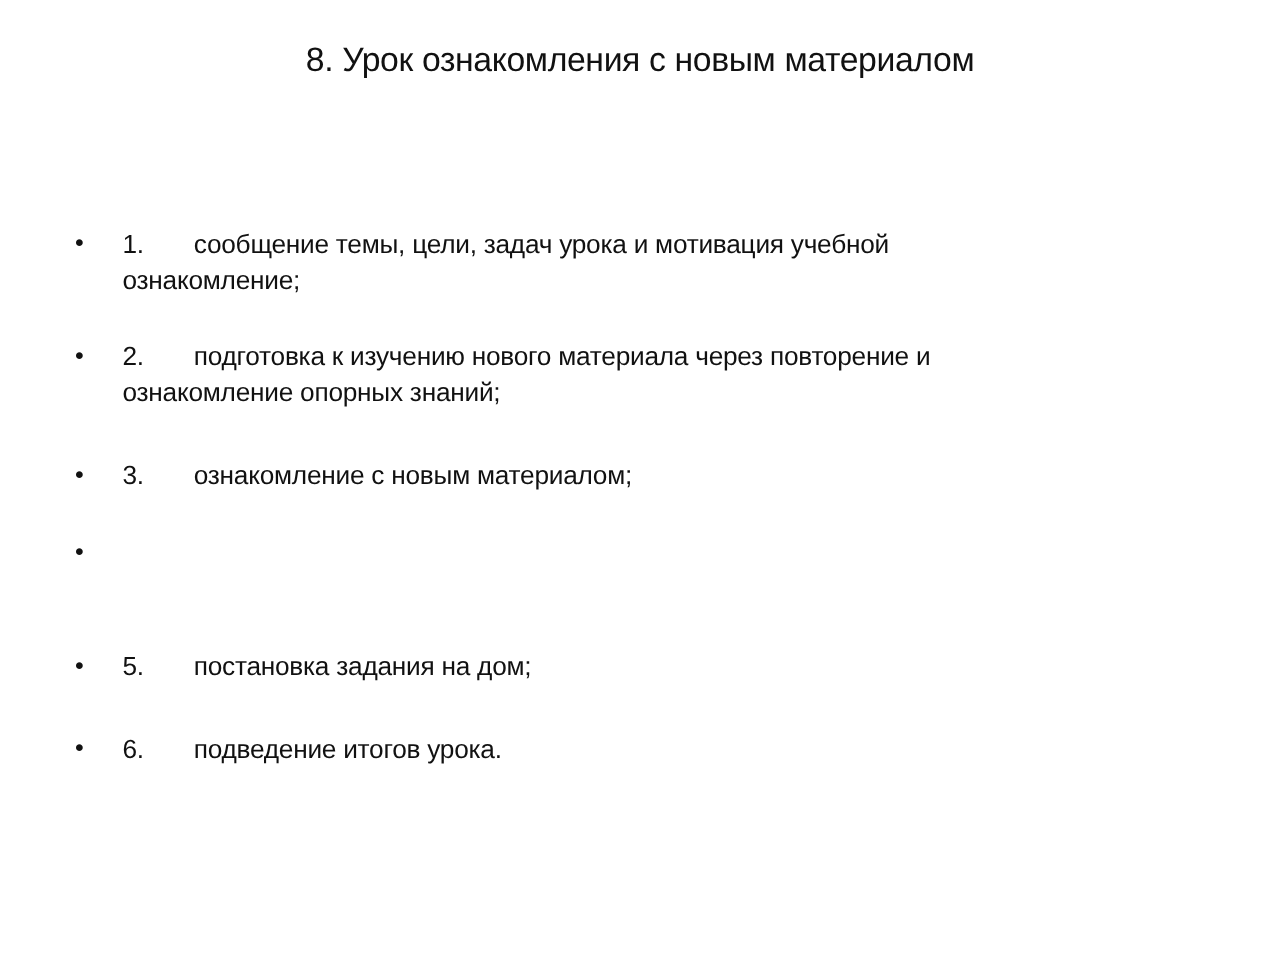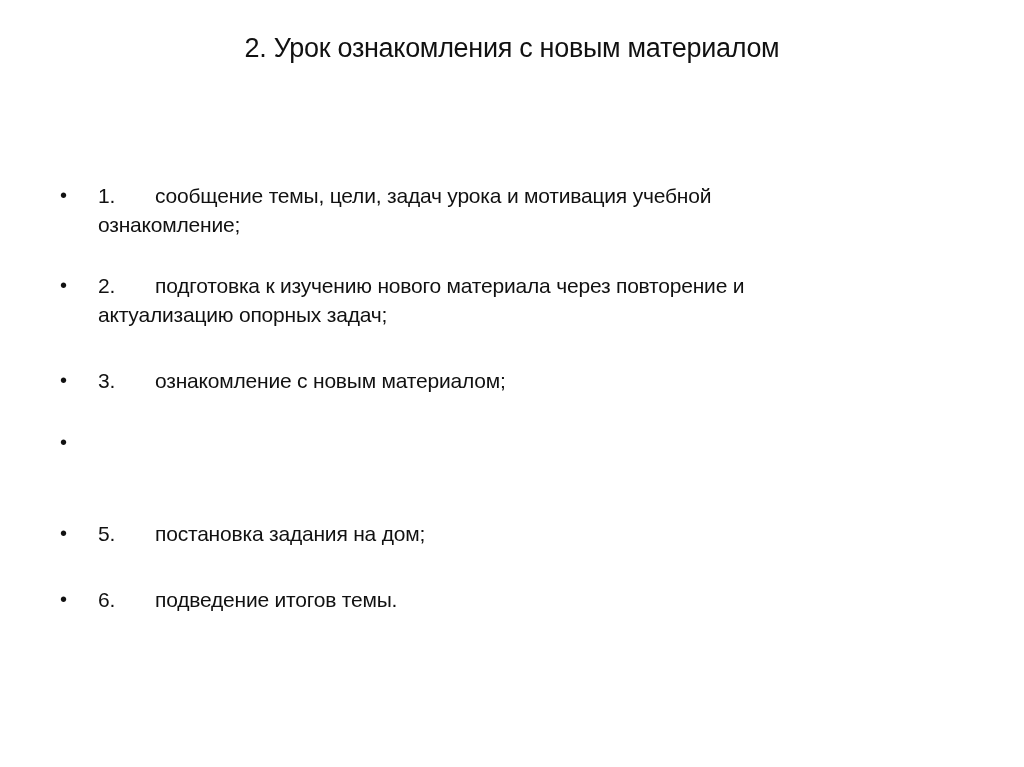--- a/index.html
+++ b/index.html
@@ -64,36 +64,36 @@
     }
     .num {
       display: inline-block;
       width: 57px;
     }
   </style>
 </head>
 <body>
 
 <div class="slide">
-  <div class="title">2. Урок ознакомления с новым материалом</div>
+  <div class="title">8. Урок ознакомления с новым материалом</div>
 
   <ul class="list">
     <li class="item" style="top:181px;">
       <span class="bullet">•</span>
       <div class="body">
         <div><span class="num">1.</span><span>сообщение темы, цели, задач урока и мотивация учебной</span></div>
         <div>ознакомление;</div>
       </div>
     </li>
 
     <li class="item" style="top:271px;">
       <span class="bullet">•</span>
       <div class="body">
         <div><span class="num">2.</span><span>подготовка к изучению нового материала через повторение и</span></div>
-        <div>актуализацию опорных задач;</div>
+        <div>ознакомление опорных знаний;</div>
       </div>
     </li>
 
     <li class="item" style="top:366px;">
       <span class="bullet">•</span>
       <div class="body">
         <div><span class="num">3.</span><span>ознакомление с новым материалом;</span></div>
       </div>
     </li>
 
@@ -106,17 +106,17 @@
     <li class="item" style="top:519px;">
       <span class="bullet">•</span>
       <div class="body">
         <div><span class="num">5.</span><span>постановка задания на дом;</span></div>
       </div>
     </li>
 
     <li class="item" style="top:585px;">
       <span class="bullet">•</span>
       <div class="body">
-        <div><span class="num">6.</span><span>подведение итогов темы.</span></div>
+        <div><span class="num">6.</span><span>подведение итогов урока.</span></div>
       </div>
     </li>
   </ul>
 </div>
 
 </body></html>

